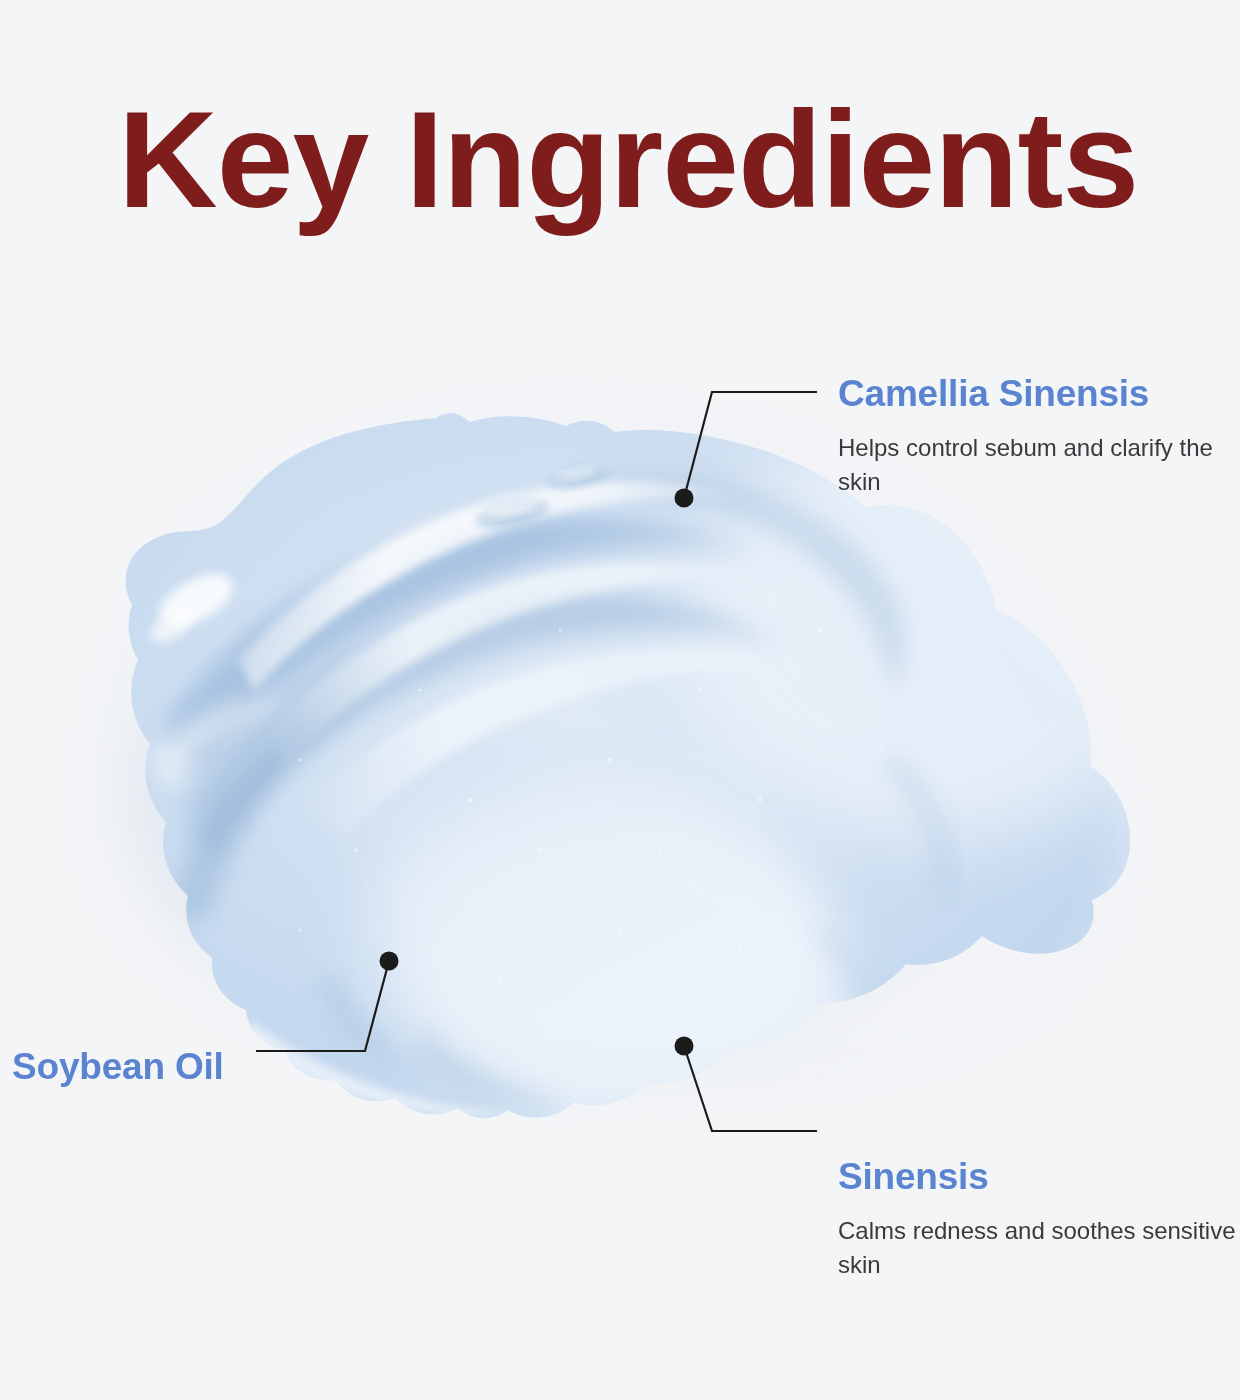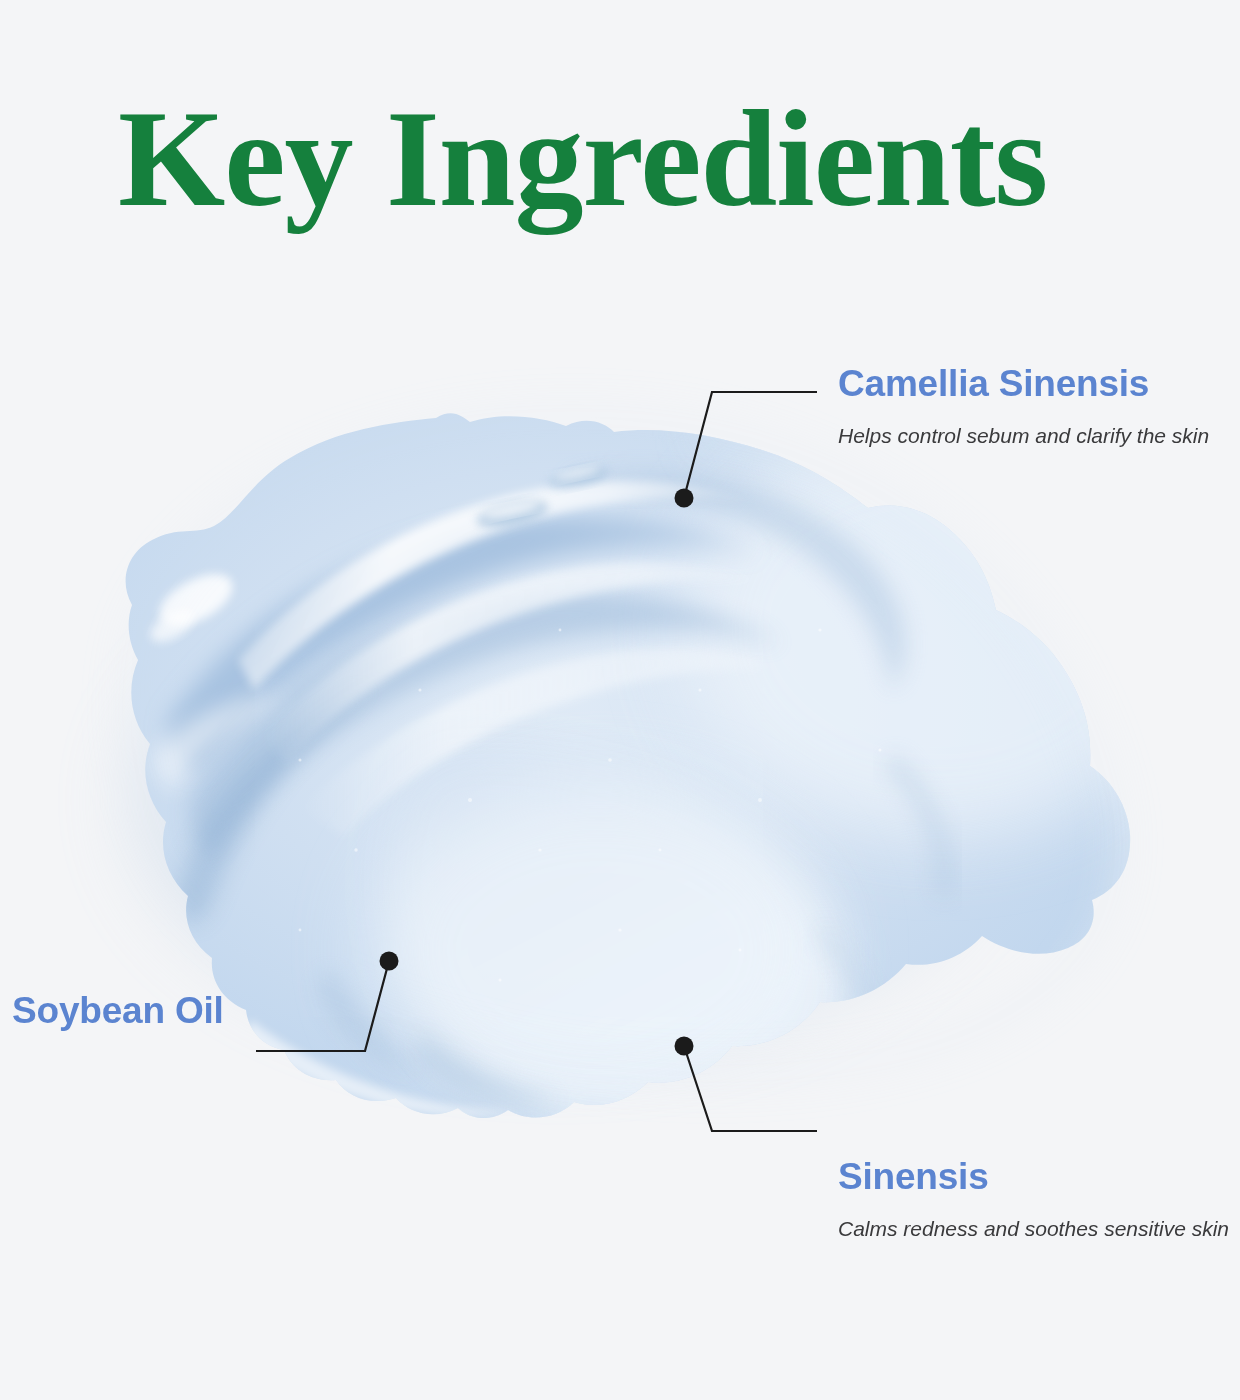--- a/index.html
+++ b/index.html
@@ -22,26 +22,26 @@
     background: #f4f5f7;
     overflow: hidden;
   }
 
   
   .page-title {
     position: absolute;
     left: 118px;
     top: 90px;
     width: 1020px;
-    font-family: Liberation Serif, serif;
+    font-family: Liberation Sans, sans-serif;
     font-weight: 700;
     font-size: 138px;
     line-height: 1.0;
     letter-spacing: -1px;
-    color: #15803d;
+    color: #7f1d1d;
     white-space: nowrap;
   }
 
   
   .swatch-art {
     position: absolute;
     left: 0;
     top: 330px;
     width: 1240px;
     height: 840px;
@@ -56,31 +56,30 @@
     font-weight: 700;
     font-size: 37px;
     line-height: 1.30;
     color: #5b84d0;
     letter-spacing: -0.2px;
     margin: 0;
   }
   .callout-desc {
     font-family: "Liberation Sans", sans-serif;
     font-weight: 400;
-    font-size: 21px;
+    font-size: 24px;
     line-height: 1.42;
     color: #3a3a3c;
     margin: 0;
     padding-top: 13px;
-    font-style: italic;
-  }
-
-  #callout-camellia   { left: 838px; top: 360px;  width: 400px; }
+  }
+
+  #callout-camellia   { left: 838px; top: 370px;  width: 400px; }
   #callout-sodium     { left: 838px; top: 1105px; width: 410px; }
-  #callout-soybean    { left: 12px;  top: 987px; width: 370px; }
+  #callout-soybean    { left: 12px;  top: 1043px; width: 370px; }
 
   
   .leader-layer {
     position: absolute;
     left: 0; top: 0;
     width: 1240px; height: 1400px;
   }
 </style>
 </head>
 <body>

